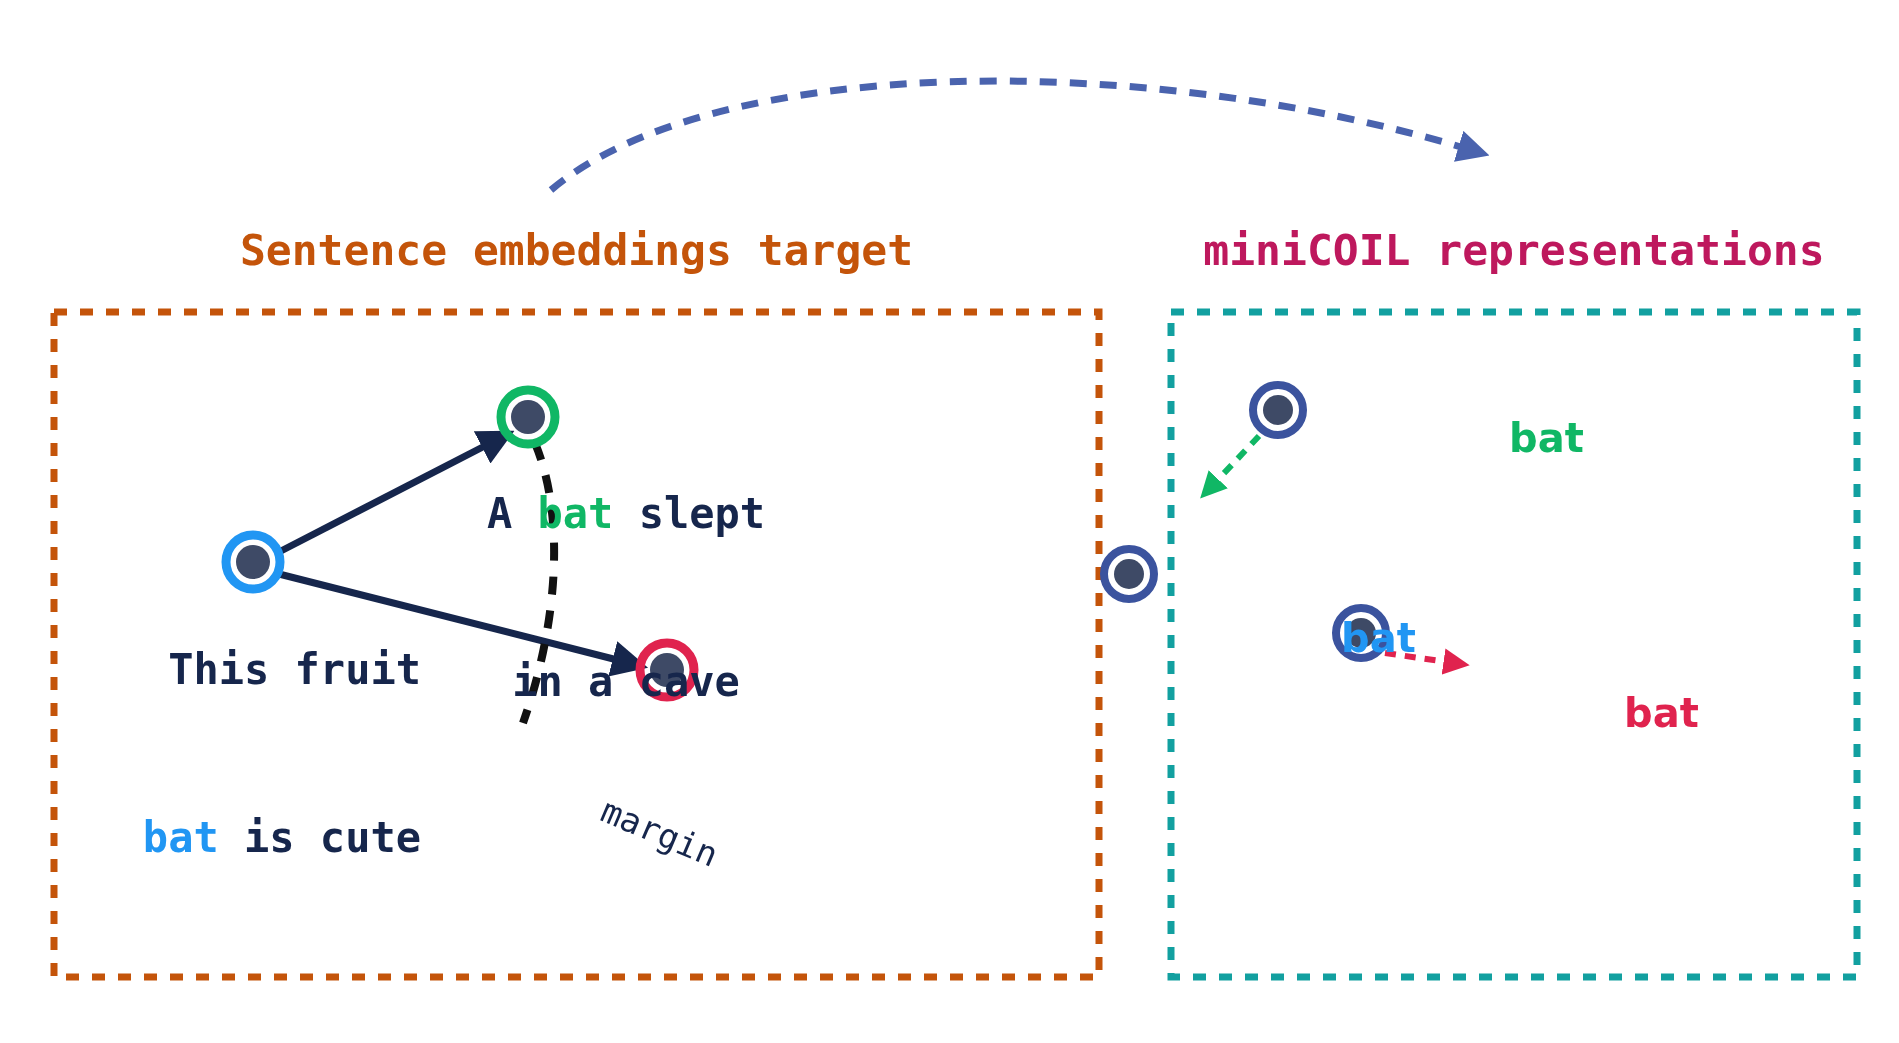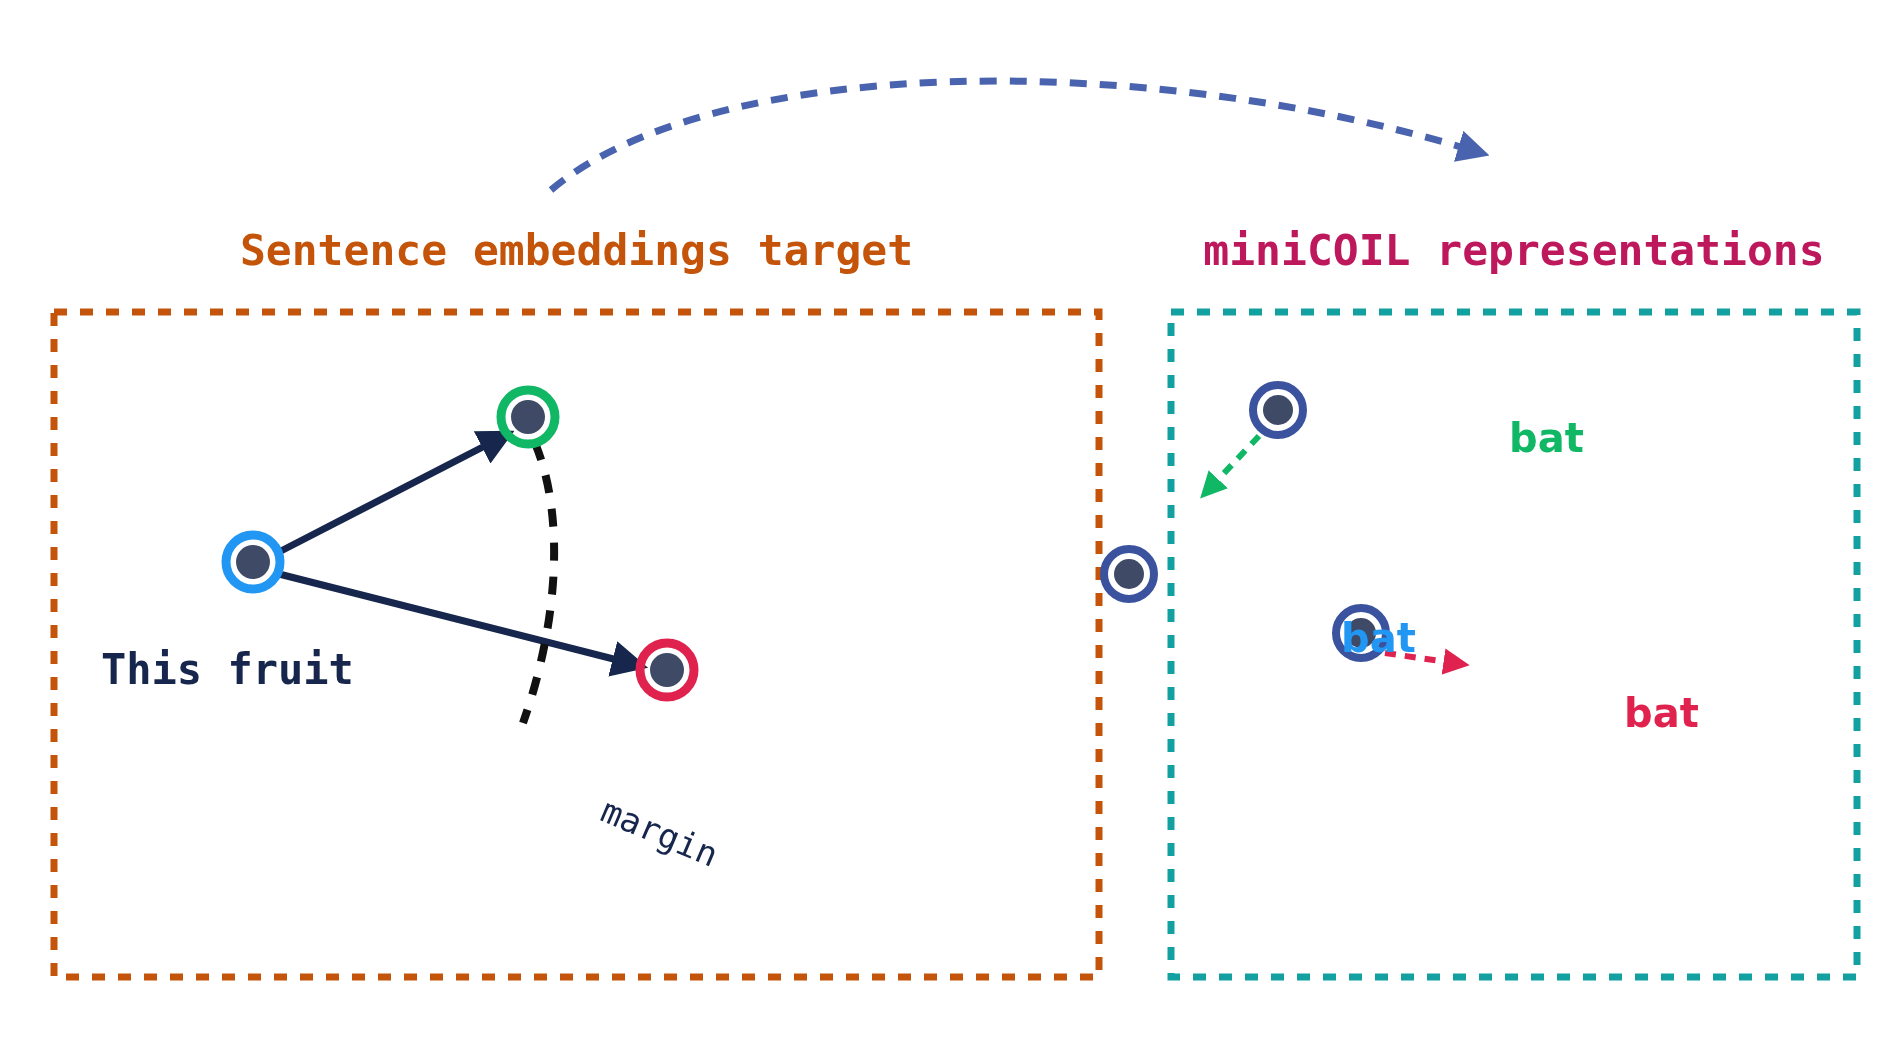--- a/index.html
+++ b/index.html
@@ -62,21 +62,21 @@
 
   #sent-cave {
     left: 455px;
     top: 374px;
     text-align: center;
     width: 320px;
   }
   #sent-fruit {
     left: 90px;
     top: 530px;
-    text-align: left;
+    text-align: right;
     width: 320px;
   }
   #sent-baseball {
     left: 680px;
     top: 654px;
     text-align: center;
     width: 340px;
   }
 
   .token-label {
@@ -174,23 +174,28 @@
     </g>
     <g>
       <line x1="1374" y1="653" x2="1443" y2="663" stroke="#e0234e" stroke-width="6" stroke-dasharray="11 9" marker-end="url(#ah-red)"></line>
     </g>
   </svg>
 
   <div class="panel-title" id="title-left">Sentence embeddings target</div>
 
   <div class="panel-title" id="title-right">miniCOIL representations</div>
 
+  <div class="sentence" id="sent-cave">
+    <div><span>A </span><span class="hl-green">bat</span><span> slept</span></div>
+    <div><span>in a cave</span></div>
+  </div>
 
   <div class="sentence" id="sent-fruit">
     <div><span>This fruit</span></div>
+    <div><span class="hl-blue">bat</span><span> is cute</span></div>
   </div>
 
   <div class="sentence" id="sent-baseball">
   </div>
 
   <div id="margin-label">margin</div>
 
   <div class="token-label" id="tok-green">bat</div>
   <div class="token-label" id="tok-blue">bat</div>
   <div class="token-label" id="tok-red">bat</div>

